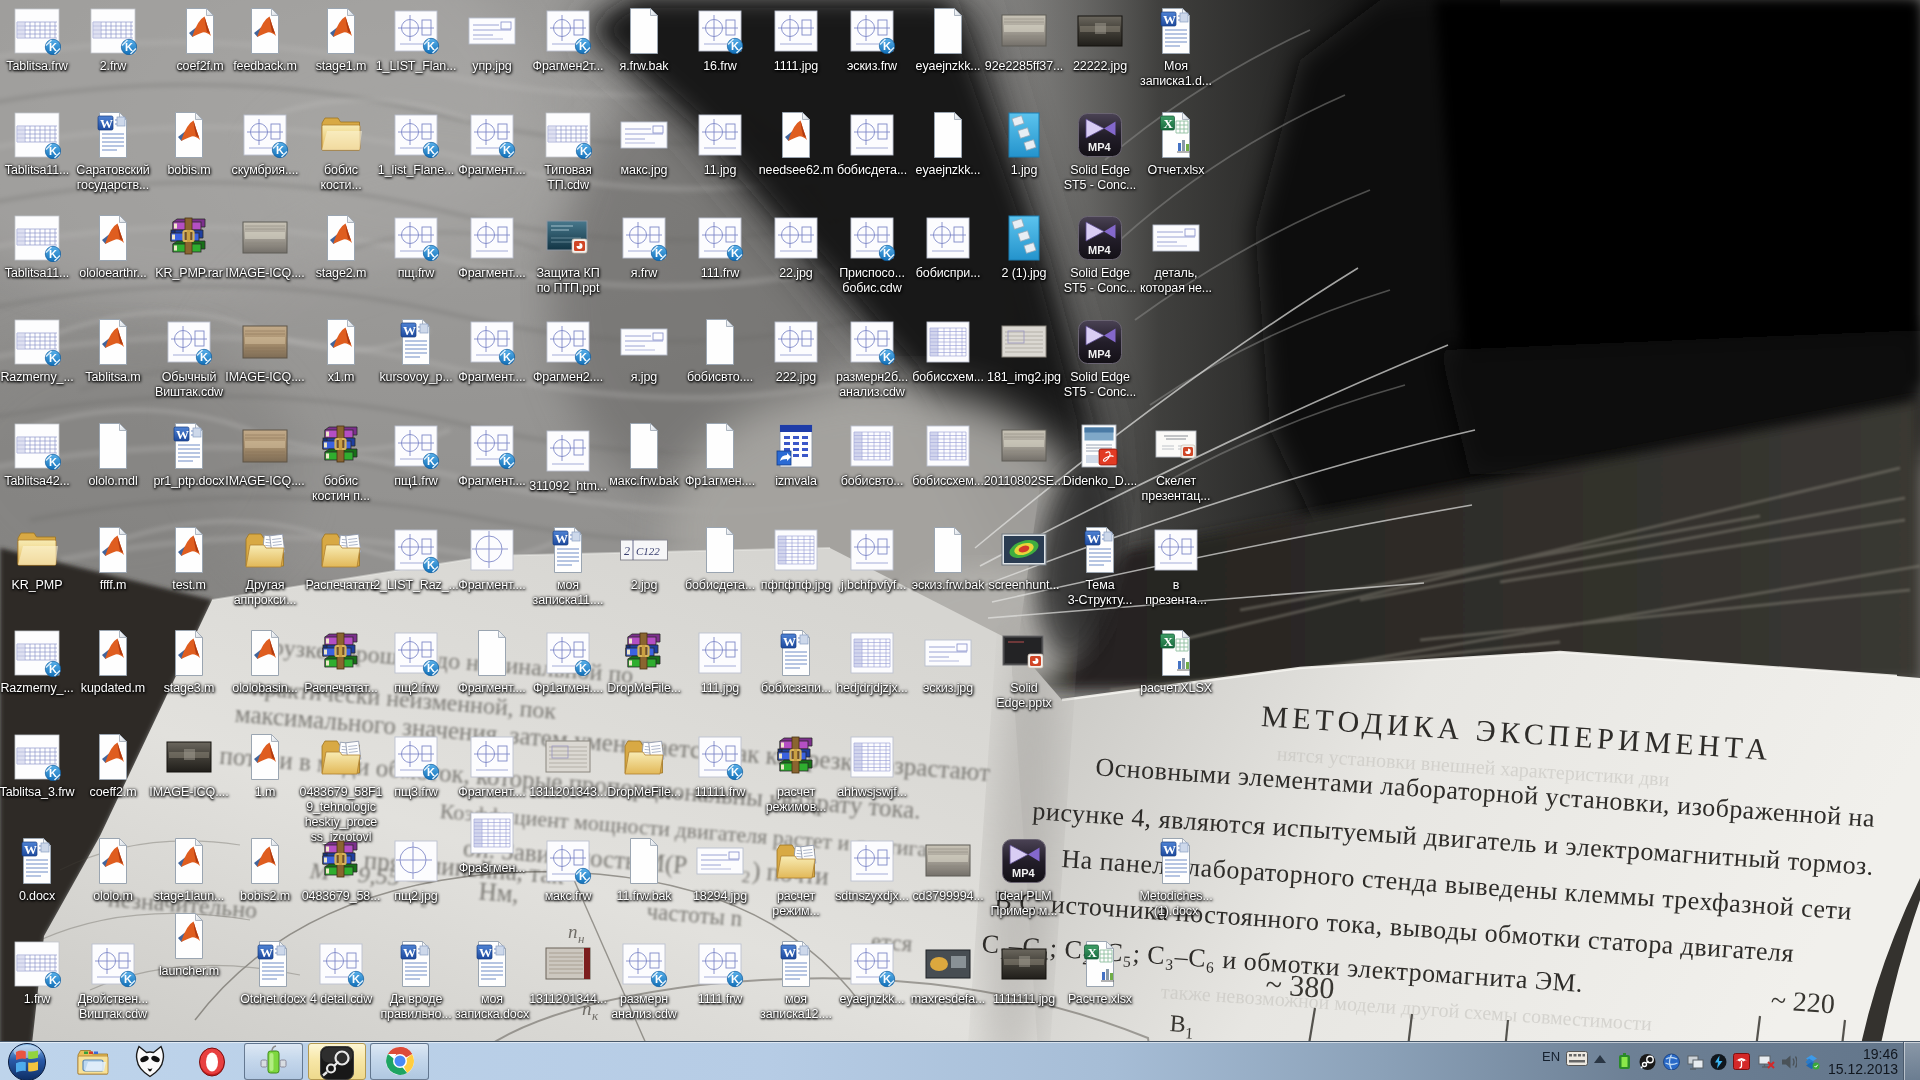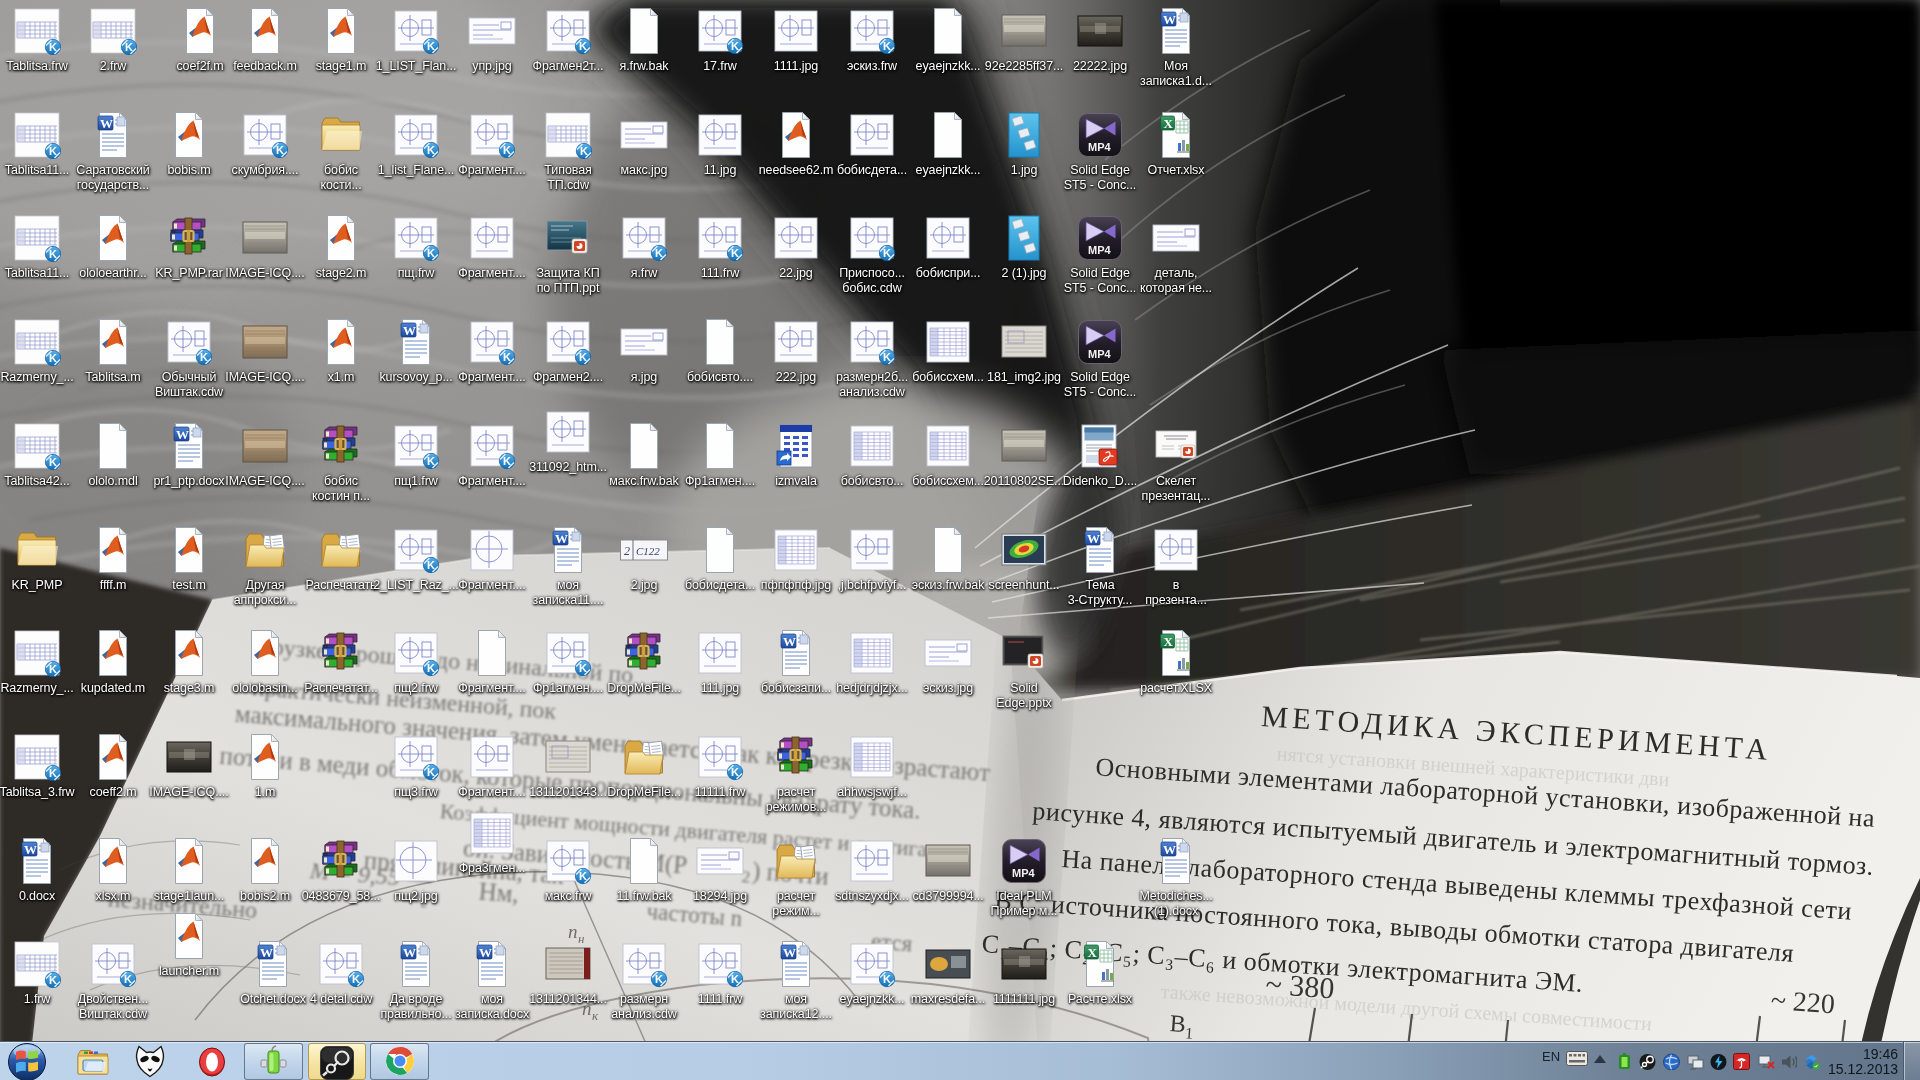--- a/index.html
+++ b/index.html
@@ -599,21 +599,21 @@
 <div class="cell" style="left:601px;top:7px">
       <svg class="ic" width="48" height="48">
         <use href="#page"></use>
       </svg>
       <div class="lb">я.frw.bak</div>
     </div>
 <div class="cell" style="left:677px;top:7px">
       <svg class="ic" width="48" height="48">
         <use href="#drawK"></use>
       </svg>
-      <div class="lb">17.frw</div>
+      <div class="lb">16.frw</div>
     </div>
 <div class="cell" style="left:753px;top:7px">
       <svg class="ic" width="48" height="48">
         <use href="#draw"></use>
       </svg>
       <div class="lb">1111.jpg</div>
     </div>
 <div class="cell" style="left:829px;top:7px">
       <svg class="ic" width="48" height="48">
         <use href="#drawK"></use>
@@ -961,21 +961,21 @@
         <use href="#drawK"></use>
       </svg>
       <div class="lb">пщ1.frw</div>
     </div>
 <div class="cell" style="left:449px;top:422px">
       <svg class="ic" width="48" height="48">
         <use href="#drawK"></use>
       </svg>
       <div class="lb">Фрагмент....</div>
     </div>
-<div class="cell" style="left:525px;top:408px">
+<div class="cell" style="left:525px;top:427px">
       <svg class="ic" width="48" height="48">
         <use href="#draw"></use>
       </svg>
       <div class="lb">311092_htm...</div>
     </div>
 <div class="cell" style="left:601px;top:422px">
       <svg class="ic" width="48" height="48">
         <use href="#page"></use>
       </svg>
       <div class="lb">макс.frw.bak</div>
@@ -1225,20 +1225,26 @@
         <use href="#photoDark"></use>
       </svg>
       <div class="lb">IMAGE-ICQ....</div>
     </div>
 <div class="cell" style="left:222px;top:733px">
       <svg class="ic" width="48" height="48">
         <use href="#m"></use>
       </svg>
       <div class="lb">1.m</div>
     </div>
+<div class="cell" style="left:298px;top:733px">
+      <svg class="ic" width="48" height="48">
+        <use href="#folderdocs"></use>
+      </svg>
+      <div class="lb">0483679_58F1<br>9_tehnologic<br>heskiy_proce<br>ss_izgotovl</div>
+    </div>
 <div class="cell" style="left:373px;top:733px">
       <svg class="ic" width="48" height="48">
         <use href="#drawK"></use>
       </svg>
       <div class="lb">пщ3.frw</div>
     </div>
 <div class="cell" style="left:449px;top:733px">
       <svg class="ic" width="48" height="48">
         <use href="#draw"></use>
       </svg>
@@ -1277,21 +1283,21 @@
 <div class="cell" style="left:-6px;top:837px">
       <svg class="ic" width="48" height="48">
         <use href="#word"></use>
       </svg>
       <div class="lb">0.docx</div>
     </div>
 <div class="cell" style="left:70px;top:837px">
       <svg class="ic" width="48" height="48">
         <use href="#m"></use>
       </svg>
-      <div class="lb">xlsx.m</div>
+      <div class="lb">ololo.m</div>
     </div>
 <div class="cell" style="left:146px;top:837px">
       <svg class="ic" width="48" height="48">
         <use href="#m"></use>
       </svg>
       <div class="lb">stage1laun...</div>
     </div>
 <div class="cell" style="left:222px;top:837px">
       <svg class="ic" width="48" height="48">
         <use href="#m"></use>

